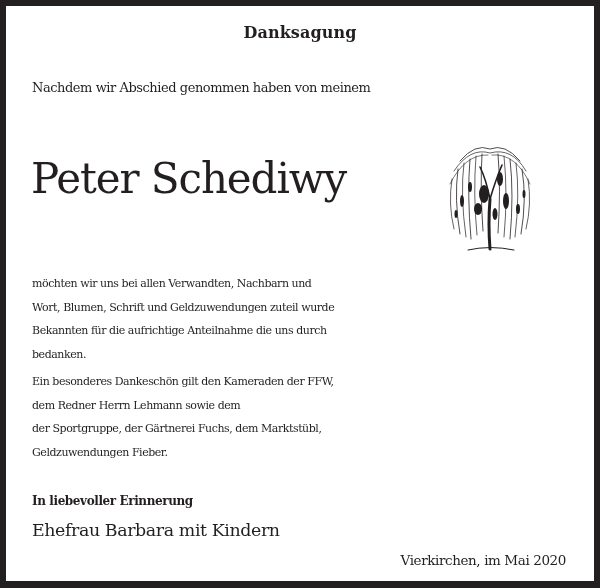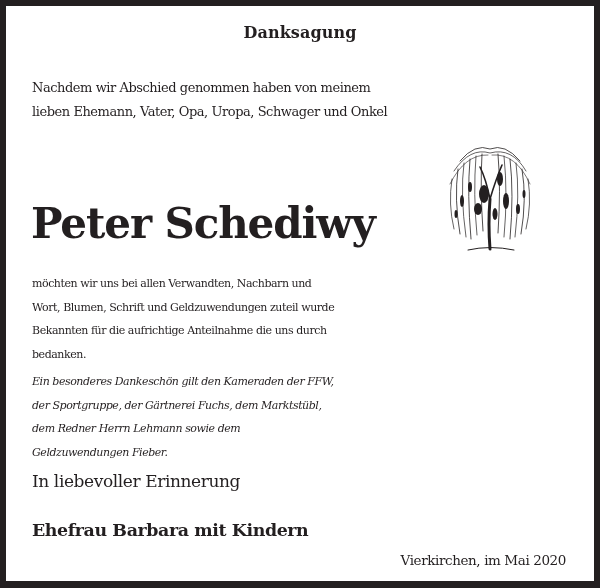--- a/index.html
+++ b/index.html
@@ -40,73 +40,72 @@
       font-size: 13px;
       line-height: 24px;
       letter-spacing: -0.45px;
     }
     .intro div, .body div { white-space: nowrap; }
     .name {
       position: absolute;
       left: 25px;
       top: 148px;
       font-size: 42px;
-      font-weight: bold;
+      font-weight: normal;
       letter-spacing: -1.1px;
       line-height: 50px;
-      margin-top: 45px;
     }
     .tree {
       position: absolute;
       left: 434px;
       top: 133px;
       width: 100px;
       height: 118px;
     }
     .body {
       position: absolute;
       left: 26px;
       top: 266px;
       font-size: 11px;
       line-height: 23.5px;
       letter-spacing: -0.45px;
     }
-    .para2 { margin-top: 4px; font-style: italic; }
+    .para2 { margin-top: 4px; }
     .closing {
       position: absolute;
       left: 26px;
-      top: 465px;
-      font-size: 17px;
+      top: 488px;
+      font-size: 12px;
       letter-spacing: -0.4px;
+      font-weight: bold;
     }
     .signer {
       position: absolute;
       left: 26px;
       top: 514px;
       font-size: 17.4px;
-      font-weight: bold;
+      font-weight: normal;
       letter-spacing: -0.4px;
     }
     .place-date {
       position: absolute;
       right: 28px;
       top: 546px;
       font-size: 13.5px;
       letter-spacing: -0.4px;
     }
   </style>
 </head>
 <body>
 
 <div class="card">
   <div class="title">Danksagung</div>
 
   <div class="intro">
     <div>Nachdem wir Abschied genommen haben von meinem</div>
-    <div>lieben Ehemann, Vater, Opa, Uropa, Schwager und Onkel</div>
   </div>
 
   <div class="name">Peter Schediwy</div>
 
   <svg class="tree" viewBox="0 0 100 118" xmlns="http://www.w3.org/2000/svg">
     <g fill="none" stroke="#231f20" stroke-linecap="round">
 
       <path d="M20 22 Q35 4 50 10 Q65 4 80 22" stroke-width="0.8"></path>
       <path d="M14 32 Q30 8 50 14 Q72 8 86 32" stroke-width="0.7"></path>
       <path d="M10 45 Q25 15 48 16" stroke-width="0.6"></path>
@@ -147,22 +146,22 @@
 
   <div class="body">
     <div class="para1">
       <div>möchten wir uns bei allen Verwandten, Nachbarn und</div>
       <div>Wort, Blumen, Schrift und Geldzuwendungen zuteil wurde</div>
       <div>Bekannten für die aufrichtige Anteilnahme die uns durch</div>
       <div>bedanken.</div>
     </div>
     <div class="para2">
       <div>Ein besonderes Dankeschön gilt den Kameraden der FFW,</div>
+      <div>dem Redner Herrn Lehmann sowie dem</div>
       <div>der Sportgruppe, der Gärtnerei Fuchs, dem Marktstübl,</div>
-      <div>dem Redner Herrn Lehmann sowie dem</div>
       <div>Geldzuwendungen Fieber.</div>
     </div>
   </div>
 
   <div class="closing">In liebevoller Erinnerung</div>
   <div class="signer">Ehefrau Barbara mit Kindern</div>
   <div class="place-date">Vierkirchen, im Mai 2020</div>
 </div>
 
 </body></html>

